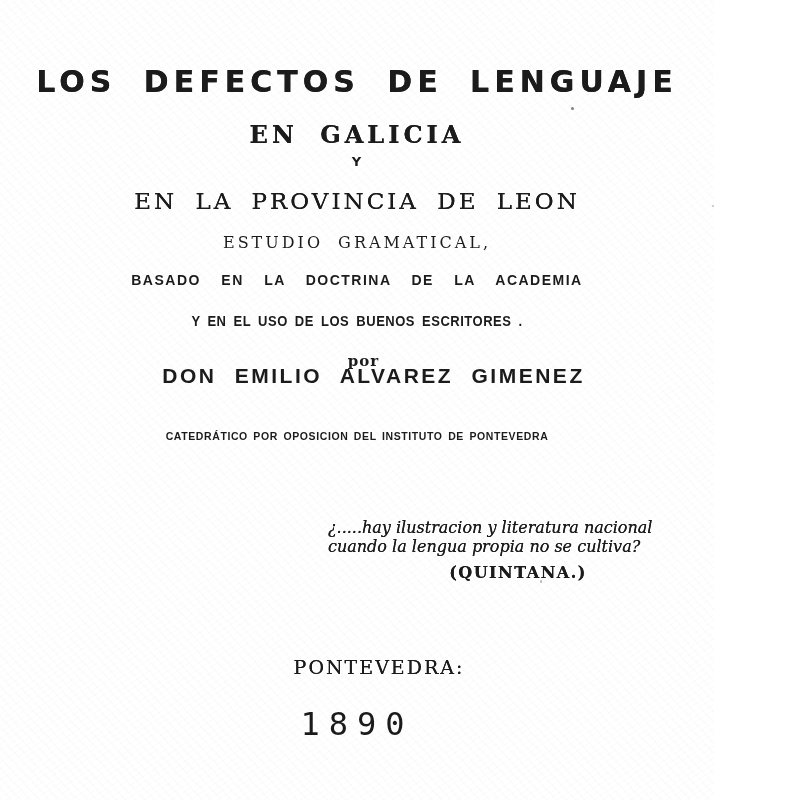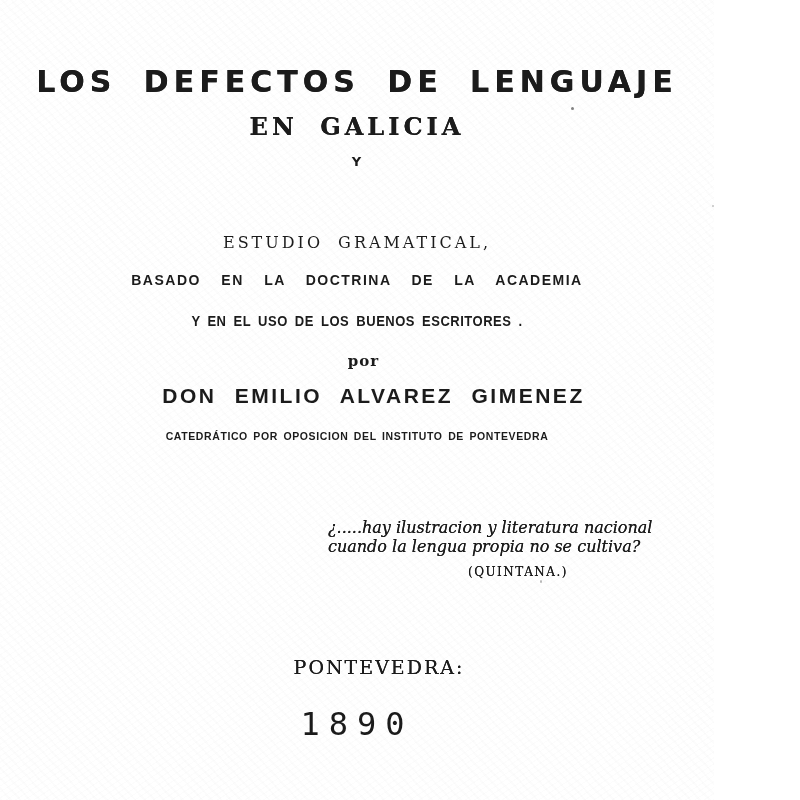--- a/index.html
+++ b/index.html
@@ -36,21 +36,21 @@
   .title-1 {
     top: 64px;
     font-family: "DejaVu Sans", sans-serif;
     font-weight: bold;
     font-size: 30px;
     letter-spacing: 5px;
     word-spacing: 12px;
     text-shadow: 0 0 0.6px #1b1b1b;
   }
   .title-2 {
-    top: 112px;
+    top: 120px;
     font-family: "DejaVu Serif", serif;
     font-weight: bold;
     font-size: 24px;
     letter-spacing: 4px;
     word-spacing: 10px;
     text-shadow: 0 0 0.5px #1b1b1b;
   }
   .conj-y {
     top: 154px;
     font-family: "DejaVu Sans", sans-serif;
@@ -89,21 +89,21 @@
     transform: scaleY(1.15);
   }
   .byline {
     top: 352px;
     font-weight: bold;
     font-size: 15px;
     letter-spacing: 1px;
     margin-left: 13px;
   }
   .author {
-    top: 384px;
+    top: 364px;
     font-family: "Liberation Sans", sans-serif;
     font-weight: bold;
     font-size: 21px;
     letter-spacing: 2.5px;
     word-spacing: 10px;
     margin-left: 33px;
   }
   .author-title {
     top: 430px;
     font-family: "Liberation Sans", sans-serif;
@@ -121,24 +121,25 @@
     font-style: italic;
     font-size: 16px;
     line-height: 19px;
     text-align: left;
     text-shadow: 0 0 0.4px #1b1b1b;
   }
   .epigraph .attr {
     display: block;
     margin-top: 7px;
     font-style: normal;
-    font-size: 12px;
+    font-size: 16px;
     letter-spacing: 1.5px;
     text-align: center;
     transform: translateX(25px);
+    font-weight: bold;
   }
   .imprint-city {
     top: 656px;
     font-size: 19px;
     letter-spacing: 2px;
     text-shadow: 0 0 0.4px #1b1b1b;
     padding-left: 44px;
   }
   .imprint-printer {
     top: 682px;
@@ -168,20 +169,21 @@
 </head>
 <body>
 
 <div class="page" style="color: rgb(27, 27, 27); background: rgb(255, 255, 255);">
 
   <div class="line title-1">LOS DEFECTOS DE LENGUAJE</div>
   <div class="line title-2">EN GALICIA</div>
 
   <div class="line conj-y">Y</div>
 
+  <div class="line region">EN LA PROVINCIA DE LEON</div>
   <div class="line study">ESTUDIO GRAMATICAL,</div>
   <div class="line basis">BASADO EN LA DOCTRINA DE LA ACADEMIA</div>
   <div class="line usage">Y EN EL USO DE LOS BUENOS ESCRITORES .</div>
 
   <div class="line byline">por</div>
   <div class="line author">DON EMILIO ALVAREZ GIMENEZ</div>
   <div class="line author-title">CATEDRÁTICO POR OPOSICION DEL INSTITUTO DE PONTEVEDRA</div>
 
   <div class="epigraph">
     <span>¿.....hay ilustracion y literatura nacional</span><br>

